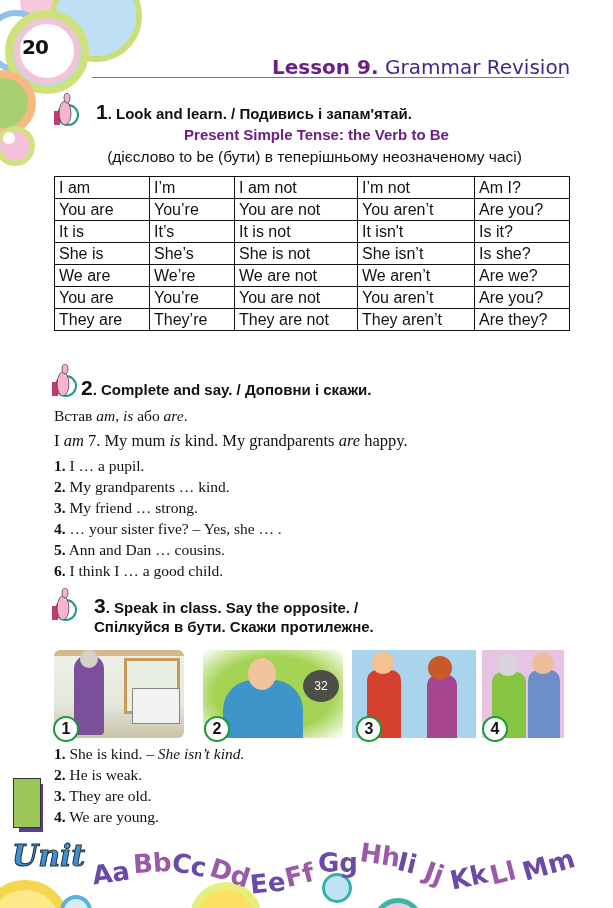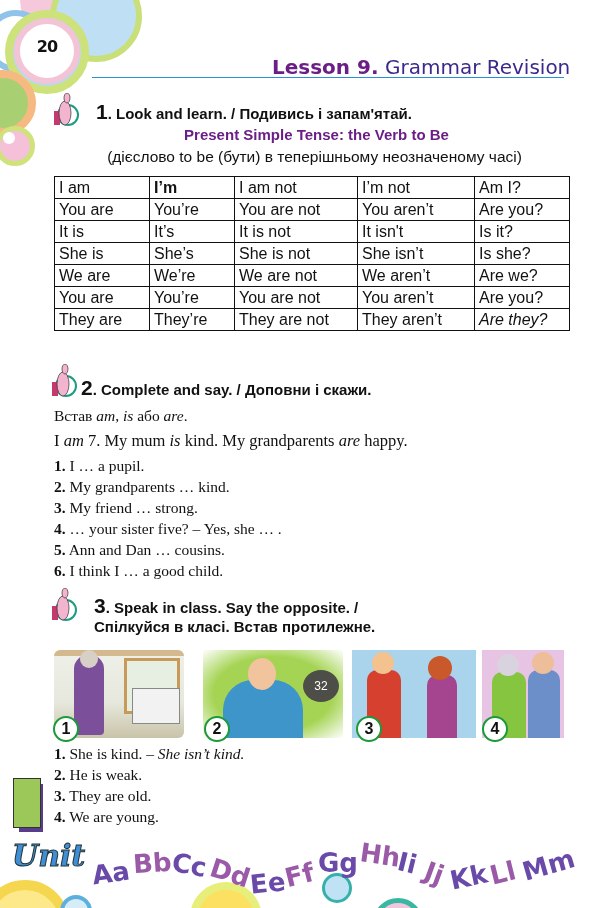--- a/index.html
+++ b/index.html
@@ -1,19 +1,19 @@
 <!DOCTYPE html>
 <html><head>
 <meta charset="utf-8">
 <style>
   html,body{margin:0;padding:0;}
   body{width:613px;height:908px;position:relative;overflow:hidden;background:#fff;font-family:"Liberation Sans",sans-serif;color:#111;}
   .abs{position:absolute;}
   .circle{position:absolute;border-radius:50%;}
-  .page-num{position:absolute;left:22px;top:30px;width:50px;height:34px;font-family:"DejaVu Sans",sans-serif;font-weight:900;font-size:16px;text-align:center;line-height:34px;letter-spacing:-1px;}
+  .page-num{position:absolute;left:22px;top:30px;width:50px;height:34px;font-family:"DejaVu Sans",sans-serif;font-weight:900;font-size:20px;text-align:left;line-height:34px;letter-spacing:-1px;}
   .lesson-title{position:absolute;left:272px;top:55px;font-size:20px;font-family:"DejaVu Sans",sans-serif;white-space:nowrap;}
   .lesson-title .b{color:#6b1f86;font-weight:bold;}
   .lesson-title .n{color:#3a2a8c;}
   .header-rule{position:absolute;left:92px;top:77px;width:472px;height:1px;background:#2a8fd8;}
   .rabbit{position:absolute;width:30px;height:40px;}
   .task-head{position:absolute;font-weight:bold;font-size:15px;white-space:nowrap;}
   .task-head .num{font-size:21px;}
   .subtitle{position:absolute;left:0;width:613px;text-align:center;}
   table.grammar{position:absolute;left:54px;top:176px;border-collapse:collapse;font-size:16px;}
   table.grammar td{border:1.5px solid #111;padding:0 4px;height:21px;line-height:21px;white-space:nowrap;font-weight:500;}
@@ -54,21 +54,21 @@
 <div class="task-head" style="left:96px;top:100px;">
   <span class="num">1</span><span>. Look and learn. / Подивись і запам'ятай.</span>
 </div>
 <div class="subtitle" style="top:126px;color:#6b1f86;font-weight:bold;font-size:15px;padding-left:20px;box-sizing:border-box;">Present Simple Tense: the Verb to Be</div>
 <div class="subtitle" style="top:148px;font-size:15.5px;padding-left:16px;box-sizing:border-box;">(дієслово to be (бути) в теперішньому неозначеному часі)</div>
 
 <table class="grammar">
   <tbody id="grammar-body">
       <tr>
         <td style="width: 86px;">I am</td>
-        <td style="width: 76px; font-weight: bold;">I’m</td>
+        <td style="width: 76px;">I’m</td>
         <td style="width: 114px;">I am not</td>
         <td style="width: 108px;">I’m not</td>
         <td style="width: 86px; margin-left: 42px;">Am I?</td>
       </tr>
       <tr>
         <td style="width: 86px;">You are</td>
         <td style="width: 76px;">You’re</td>
         <td style="width: 114px;">You are not</td>
         <td style="width: 108px;">You aren’t</td>
         <td style="width: 86px;">Are you?</td>
@@ -99,21 +99,21 @@
         <td style="width: 76px;">You’re</td>
         <td style="width: 114px;">You are not</td>
         <td style="width: 108px;">You aren’t</td>
         <td style="width: 86px;">Are you?</td>
       </tr>
       <tr>
         <td style="width: 86px;">They are</td>
         <td style="width: 76px;">They’re</td>
         <td style="width: 114px;">They are not</td>
         <td style="width: 108px;">They aren’t</td>
-        <td style="width: 86px; font-style: italic;">Are they?</td>
+        <td style="width: 86px;">Are they?</td>
       </tr>
     </tbody>
 </table>
 
 <div class="rabbit" style="left:48px;top:364px;">
   <svg width="30" height="40" viewBox="0 0 30 40">
       <circle cx="18" cy="22" r="10" fill="none" stroke="#1e9b86" stroke-width="2"></circle>
       <rect x="4" y="18" width="6" height="14" fill="#c33a6e"></rect>
       <ellipse cx="15" cy="20" rx="6" ry="12" fill="#f3b4d0" stroke="#333" stroke-width="0.7"></ellipse>
       <ellipse cx="17" cy="5" rx="3" ry="5" fill="#f3b4d0" stroke="#333" stroke-width="0.7"></ellipse>
@@ -141,21 +141,21 @@
   <svg width="30" height="40" viewBox="0 0 30 40">
       <circle cx="18" cy="22" r="10" fill="none" stroke="#1e9b86" stroke-width="2"></circle>
       <rect x="4" y="18" width="6" height="14" fill="#c33a6e"></rect>
       <ellipse cx="15" cy="20" rx="6" ry="12" fill="#f3b4d0" stroke="#333" stroke-width="0.7"></ellipse>
       <ellipse cx="17" cy="5" rx="3" ry="5" fill="#f3b4d0" stroke="#333" stroke-width="0.7"></ellipse>
     </svg>
 </div>
 <div class="task-head" style="left:94px;top:594px;">
   <span class="num">3</span><span>. Speak in class. Say the opposite. /</span>
 </div>
-<div class="task-head" style="left:94px;top:618px;">Спілкуйся в класі. Встав протилежне.</div>
+<div class="task-head" style="left:94px;top:618px;">Спілкуйся в бути. Скажи протилежне.</div>
 
 <div class="pic" style="left:54px;width:130px;background:linear-gradient(#d4b88e 0,#d4b88e 6px,#eef0e8 6px,#e6e8dd 60%,#c9c3a8 100%);border-radius:6px;">
   <div class="abs" style="left:70px;top:8px;width:50px;height:50px;background:#e6efe1;border:3px solid #c89a5a;"></div>
   <div class="abs" style="left:20px;top:5px;width:30px;height:80px;background:#7b4f9a;border-radius:14px 14px 4px 4px;"></div>
   <div class="abs" style="left:26px;top:0;width:18px;height:18px;background:#d7d0c6;border-radius:50%;"></div>
   <div class="abs" style="left:78px;top:38px;width:46px;height:34px;background:#f2f2f2;border:1px solid #888;"></div>
 </div>
 <div class="pic" style="left:203px;width:140px;background:radial-gradient(ellipse at center,#a5d454 60%,#fff 100%);">
   <div class="abs" style="left:20px;top:30px;width:80px;height:60px;background:#3d95c9;border-radius:30px 30px 0 0;"></div>
   <div class="abs" style="left:45px;top:8px;width:28px;height:32px;background:#f1c49d;border-radius:50%;"></div>

